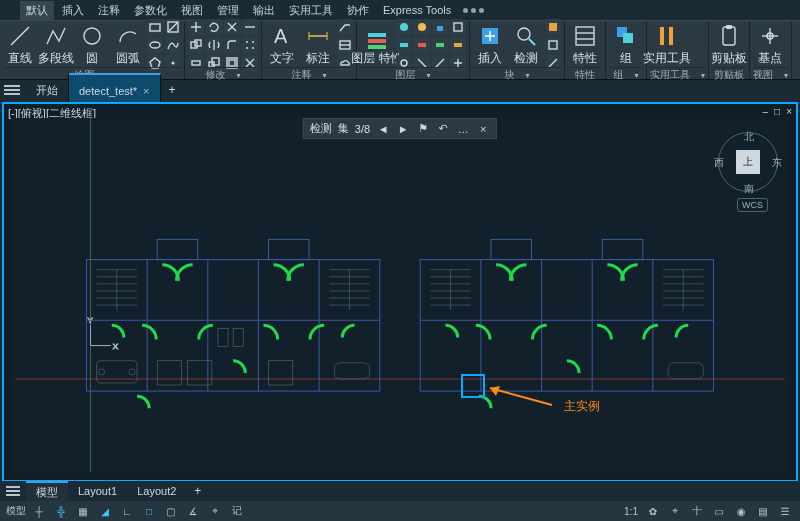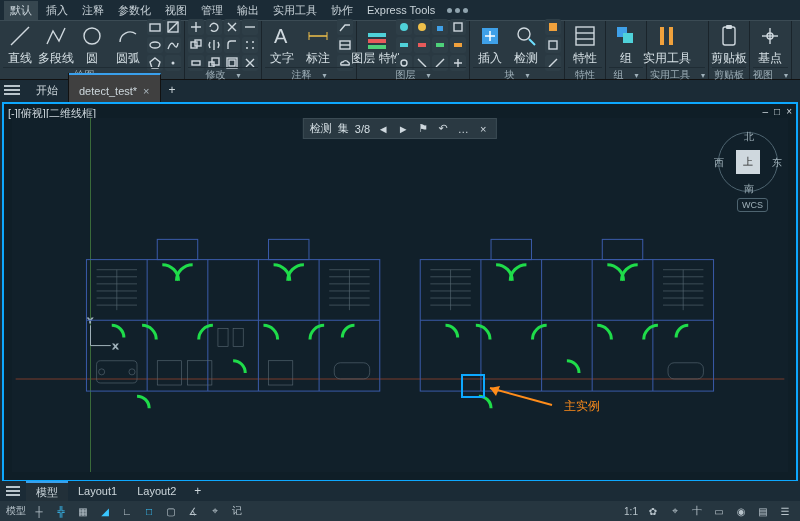--- a/index.html
+++ b/index.html
@@ -1,38 +1,38 @@
 <!DOCTYPE html>
 <html><head>
 <meta charset="utf-8">
 <style>
   *{box-sizing:border-box;margin:0;padding:0;font-family:"Microsoft YaHei",Arial,sans-serif;user-select:none}
   body{width:800px;height:521px;background:#1b2b36;overflow:hidden;color:#d0d8dc;font-size:11px}
-  .menubar{height:20px;background:#1b2b36;display:flex;align-items:center;padding:0 4px;gap:2px}
+  .menubar{height:20px;background:#1b2b36;display:flex;align-items:center;padding:0 20px;gap:2px}
   .menubar .mi{padding:2px 6px;font-size:11px;color:#c8d2d8}
   .menubar .mi.active{background:#36464f}
   .menubar .dots{display:flex;gap:3px;margin-left:4px}
   .menubar .dots span{width:5px;height:5px;border-radius:50%;background:#8fa3ae;display:inline-block}
   .ribbon{background:#2a3942;border-top:1px solid #3b4b54;border-bottom:1px solid #111;display:flex;height:60px}
   .panel{display:flex;flex-direction:column;border-right:1px solid #1a242b;padding:2px 3px 0 3px}
   .prow{display:flex;gap:2px;align-items:center}
   .bigbtn{display:flex;flex-direction:column;align-items:center;justify-content:center;width:34px;height:44px;gap:2px}
   .bigbtn .ico{width:24px;height:24px;display:flex;align-items:center;justify-content:center}
   .bigbtn .lbl{font-size:12px;color:#d6e0e5;white-space:nowrap}
   .ribbon svg{display:block}
   .smallgrid{display:flex;flex-direction:column;gap:2px;justify-content:center;height:44px}
   .smallgrid .r{display:flex;gap:2px}
   .sbtn{width:16px;height:16px;display:flex;align-items:center;justify-content:center;background:#2e3e47;border-radius:2px}
   .panelname{font-size:10px;color:#9fb0b9;text-align:center;padding:0 0 1px 0;border-top:1px solid #1f2c34;display:flex;justify-content:center;align-items:center;gap:11px}
   .panelname .dd{font-size:8px}
   .filetabs{height:20px;background:#1b2b36;display:flex;align-items:center;padding:0 4px;gap:0}
   .filetabs .hb{width:16px;height:16px;display:flex;flex-direction:column;justify-content:center;gap:2px;margin-right:6px}
   .filetabs .hb span{height:2px;background:#b8c4cb}
   .ftab{padding:10px 10px;font-size:11px;color:#cdd7dc;border-right:1px solid #111}
-  .ftab.active{border-top:2px solid #39a0ed;background:#404040}
+  .ftab.active{border-top:2px solid #39a0ed;background:#0c4a6e}
   .ftab .x{margin-left:6px;color:#aab6bd}
   .plus{padding:2px 8px;color:#cdd7dc;font-size:12px}
   .viewport-wrap{position:relative;border:2px solid #0da8ff;margin:2px;height:380px;background:#0f1e27}
   .vp-label{position:absolute;left:4px;top:2px;font-size:11px;color:#cfd8de}
   .win-ctrl{position:absolute;right:4px;top:2px;display:flex;gap:6px;color:#cfd8de;font-size:10px}
   .viewport{position:absolute;inset:14px 8px 8px 8px;background:#11202a}
   .floatbar{position:absolute;top:0;left:50%;transform:translateX(-50%);background:#2a3942;display:flex;align-items:center;gap:6px;padding:2px 6px;border:1px solid #3b4b54;font-size:11px;color:#d5dfe4}
   .floatbar .ib{width:14px;height:14px;display:flex;align-items:center;justify-content:center;color:#cfd8de}
   .viewcube{position:absolute;right:10px;top:14px;width:60px;height:60px}
   .viewcube .ring{position:absolute;inset:0;border:1px solid #4e6470;border-radius:50%}

